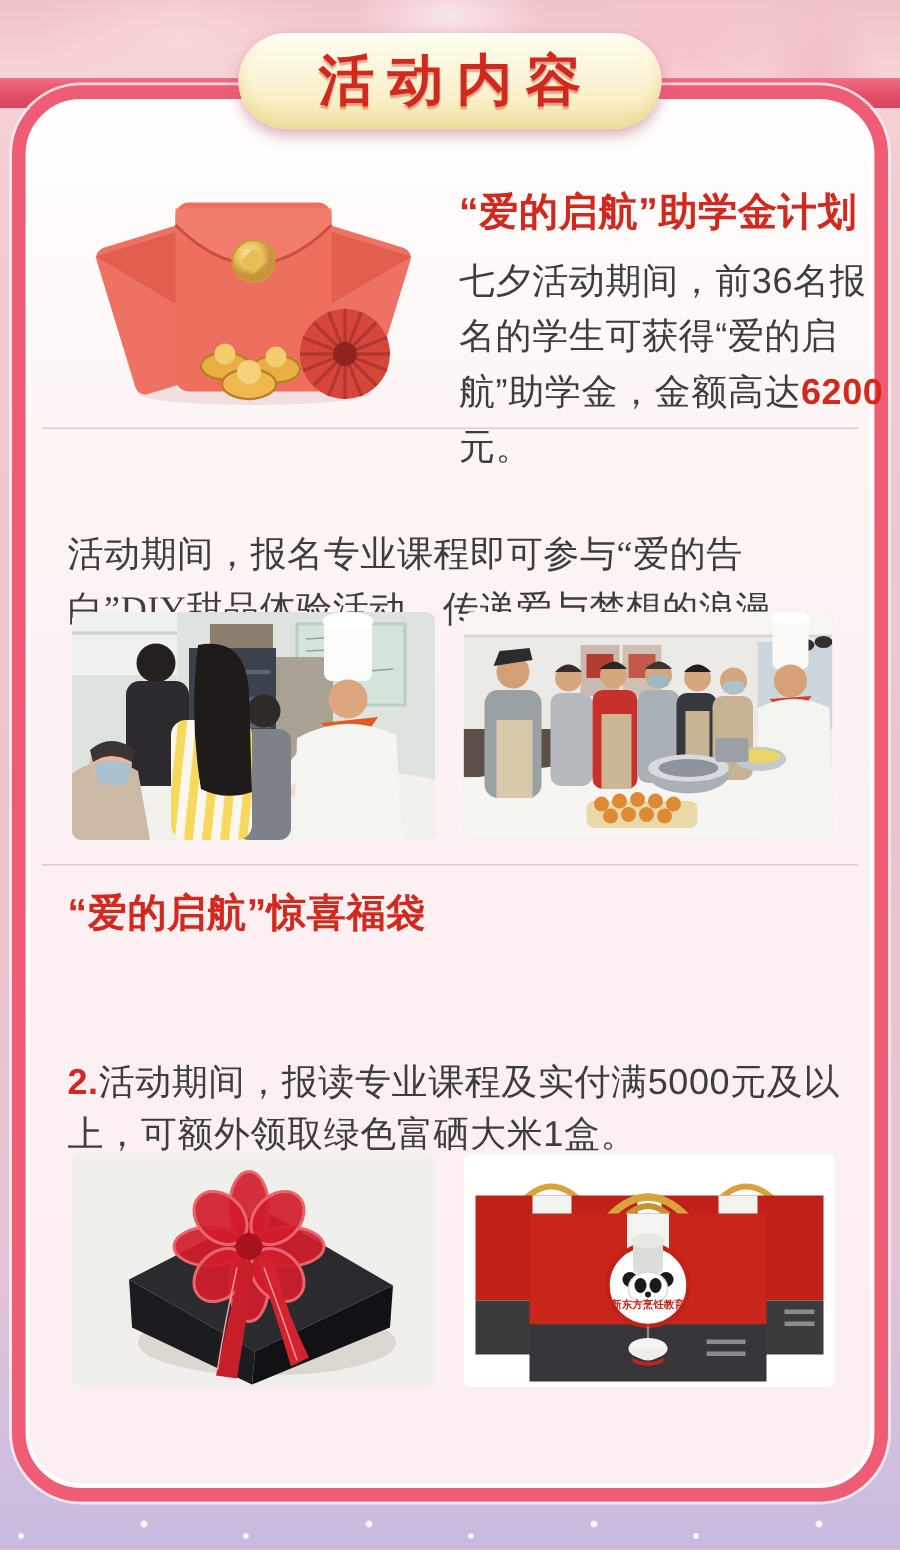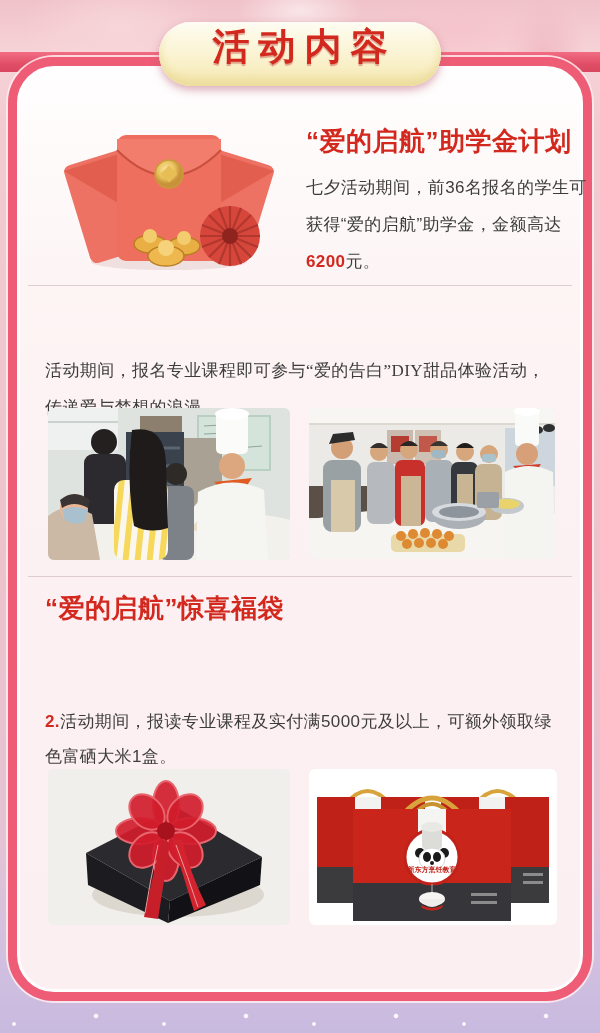--- a/index.html
+++ b/index.html
@@ -46,34 +46,34 @@
     border:9px solid var(--border-rose);
     border-radius:46px;
     background:linear-gradient(180deg,#fffefe,#fdf4f4 25%,#fcf0f2 60%,#fceff2);
     box-shadow:0 0 0 2px rgba(255,236,240,.85), inset 0 0 0 3px rgba(255,255,255,.9);
   }
   .banner-btn{
     position:absolute;left:159px;top:22px;width:282px;height:64px;
     border-radius:34px;z-index:10;
     background:linear-gradient(180deg,#fefdf2,#f9efc6 70%,#f1e2a6);
     box-shadow:0 4px 9px rgba(186,95,115,.5), inset 0 -5px 9px #ecdc9c, inset 0 2px 3px #ffffff;
-    display:flex;justify-content:center;
+    display:flex;align-items:center;justify-content:center;
   }
   .banner-btn span{
     font-size:37px;font-weight:900;color:var(--red);
     letter-spacing:9px;text-indent:9px;
     text-shadow:0 2px 1px rgba(168,20,12,.35);
   }
   
   .card *{box-sizing:border-box;}
   .env-illu{position:absolute;left:43px;top:54px;width:218px;height:152px;}
   .s1text{position:absolute;left:289px;top:58px;width:286px;}
   h2{margin:0;font-size:26px;font-weight:800;color:var(--red);letter-spacing:0.5px;white-space:nowrap;}
   .s1text p{margin:10px 0 0 0;}
-  p{margin:0;font-size:17px;color:#3d3d3d;line-height:37px;letter-spacing:0.4px;font-weight:500;}
+  p{margin:0;font-size:24px;color:#3d3d3d;line-height:37px;letter-spacing:0.4px;font-weight:500;}
   .red{color:var(--red);font-weight:800;}
   .divider{position:absolute;left:11px;width:544px;height:1px;background:#ddccd0;}
   .d1{top:219px;}
   .d2{top:510px;}
   .t2{position:absolute;left:28px;top:232px;}
   .p2{position:absolute;left:28px;top:286px;width:516px;font-family:Liberation Serif, serif;}
   .t3{position:absolute;left:28px;top:525px;}
   .p3a{position:absolute;left:28px;top:565px;width:520px;line-height:35px;}
   .p3b{position:absolute;left:28px;top:638px;width:520px;line-height:35px;}
   .photo{position:absolute;border-radius:6px;overflow:hidden;background:#eee;}

